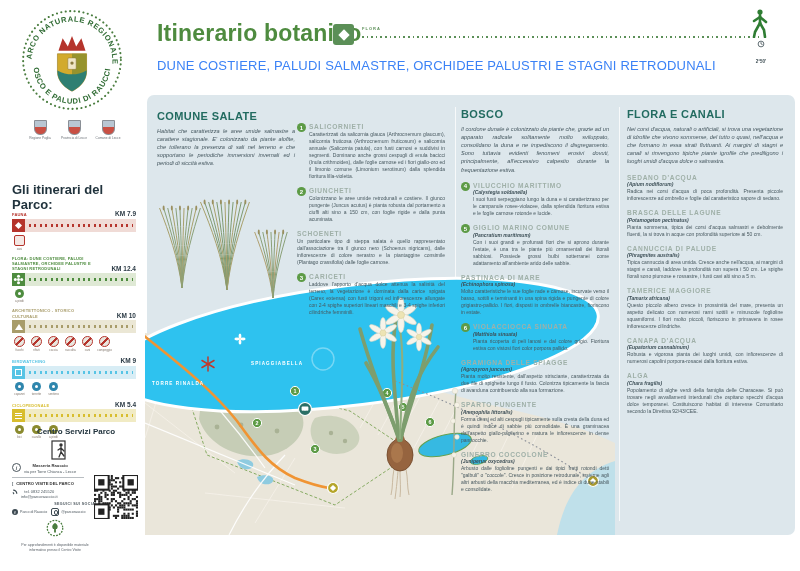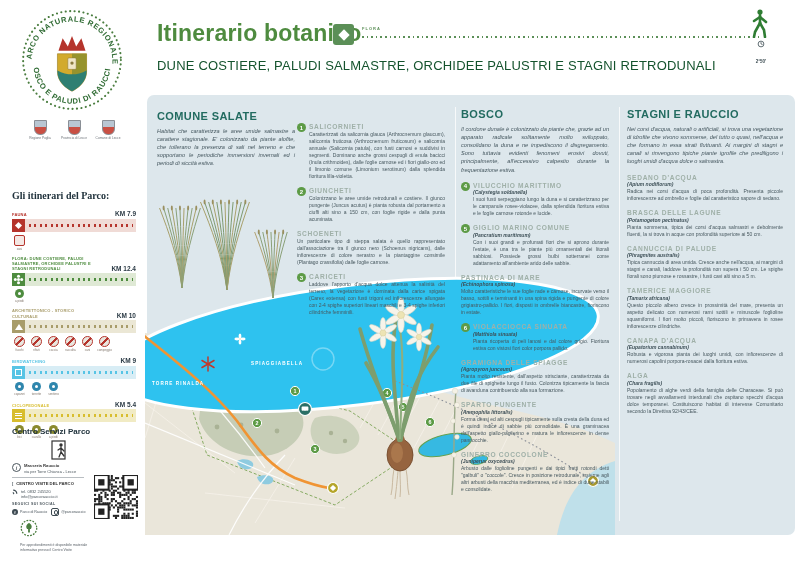--- a/index.html
+++ b/index.html
@@ -9,31 +9,31 @@
   
   #title{position:absolute;left:157px;top:20px;font-size:23px;font-weight:700;color:#4e8b3f;letter-spacing:.2px;}
   #flora-badge{position:absolute;left:333px;top:24px;width:21px;height:21px;background:#5b8f57;border-radius:3px;display:flex;align-items:center;justify-content:center;}
   #flora-badge span{width:8px;height:8px;background:#fff;transform:rotate(45deg);display:block;}
   #flora-label{position:absolute;left:362px;top:26px;font-size:4px;font-weight:bold;color:#5b8f57;letter-spacing:1px;}
   #header-dots{position:absolute;left:362px;top:36px;width:400px;height:2px;background-image:repeating-linear-gradient(90deg,#5b8f57 0 1.6px,transparent 1.6px 4.6px);}
   #walker{position:absolute;left:748px;top:8px;width:24px;height:30px;}
   #duration-wrap{position:absolute;left:744px;top:40px;width:34px;text-align:center;}
   #duration-wrap .clk{display:block;margin:0 auto 1px;}
   #duration{font-size:4.5px;font-weight:bold;color:#3a4a50;}
-  #subtitle{position:absolute;left:157px;top:58px;font-size:13px;font-weight:500;color:#14532d;letter-spacing:.2px;}
+  #subtitle{position:absolute;left:157px;top:58px;font-size:13px;font-weight:500;color:#3b82f6;letter-spacing:.2px;}
 
   
   #sidebar{position:absolute;left:0;top:0;width:147px;height:571px;background:#fff;}
   #logo{position:absolute;left:20px;top:8px;}
   #partner-badges{position:absolute;left:26px;top:120px;width:96px;display:flex;justify-content:space-between;}
   .pbadge{width:28px;display:flex;flex-direction:column;align-items:center;}
   .pbadge .sh{width:11px;height:13px;border-radius:0 0 6px 6px;border:1px solid #8a8f96;background:linear-gradient(180deg,#b9c6d2 50%,#c94f43 50%);}
   .pbadge .lb{font-size:3.2px;color:#6a7076;margin-top:1.5px;text-align:center;line-height:1.2;}
 
-  #it-heading{position:absolute;left:12px;top:190px;font-size:10px;font-weight:700;color:#21333d;font-family:Liberation Serif, serif;}
+  #it-heading{position:absolute;left:12px;top:182px;font-size:13px;font-weight:700;color:#21333d;}
   #itineraries{position:absolute;left:12px;top:210px;width:124px;}
   .it-row{margin-bottom:5px;}
   .it-top{display:flex;justify-content:space-between;align-items:flex-end;margin-bottom:1.5px;}
   .it-label{font-size:4px;font-weight:bold;letter-spacing:.2px;line-height:1.35;text-transform:uppercase;max-width:88px;}
   .it-km{font-size:6.5px;font-weight:bold;color:#2b3a45;white-space:nowrap;}
   .it-bar{height:13px;display:flex;align-items:center;padding-right:3px;}
   .it-ic{width:13px;height:13px;flex:none;display:flex;align-items:center;justify-content:center;margin-right:4px;}
   .it-dots{flex:1;height:3px;}
   .g-diamond{width:5px;height:5px;background:#fff;transform:rotate(45deg);}
   .g-flower{width:3px;height:3px;background:#fff;border-radius:50%;box-shadow:0 -3.2px 0 0 #fff,0 3.2px 0 0 #fff,-3.2px 0 0 0 #fff,3.2px 0 0 0 #fff;}
@@ -275,21 +275,21 @@
               <span class="sub-l">cavallo</span>
             </div>
             <div class="sub">
               <span class="sub-c solid" style="background: rgb(138, 138, 46);"></span>
               <span class="sub-l">a piedi</span>
             </div>
           </div>
         </div>
       </div>
 
-    <div id="services" style="position:absolute;">
+    <div id="services" style="position:absolute;text-align:center;">
       <h3>Centro Servizi Parco</h3>
       <svg id="svc-door" width="20" height="20" viewBox="0 0 20 20">
         <rect x="2" y="1" width="13" height="18" fill="none" stroke="#333" stroke-width="1.2"></rect>
         <circle cx="11" cy="5" r="1.7" fill="#333"></circle>
         <path d="M11,7 L11,12 M11,8 L8,10 M11,8 L14,11 M11,12 L9,17 M11,12 L14,16" stroke="#333" stroke-width="1.3" stroke-linecap="round" fill="none"></path>
       </svg>
       <div class="svc-row">
         <span class="ic-i">i</span>
         <div class="txt"><b>Masseria Rauccio</b><br>
         <span>via per Torre Chianca - Lecce</span></div>
@@ -558,21 +558,21 @@
             <div class="sp-body">
               <h4 class="sp-name">GINEPRO COCCOLONE</h4>
               <div class="sp-latin">(Juniperus oxycedrus)</div>
               <p class="sp-text">Arbusto dalle foglioline pungenti e dai tipici frutti rotondi detti "galbuli" o "coccole". Cresce in posizione retrodunale, insieme agli altri arbusti della macchia mediterranea, ed è indice di dune stabili e consolidate.</p>
             </div>
           </div>
         </div>
     </div>
 
     <div class="col" id="col-stagni">
-      <h2>STAGNI E RAUCCIO</h2>
+      <h2>FLORA E CANALI</h2>
       <p class="intro">Nei corsi d'acqua, naturali o artificiali, si trova una vegetazione di idrofite che vivono sommerse, del tutto o quasi, nell'acqua e che formano in essa strati fluttuanti. Ai margini di stagni e canali si rinvengono tipiche piante igrofile che prediligono i luoghi umidi d'acqua dolce o salmastra.</p>
       <div>
           <div class="sp">
             <div class="sp-body">
               <h4 class="sp-name">SEDANO D'ACQUA</h4>
               <div class="sp-latin">(Apium nodiflorum)</div>
               <p class="sp-text">Radica nei corsi d'acqua di poca profondità. Presenta piccole infiorescenze ad ombrello e foglie dal caratteristico sapore di sedano.</p>
             </div>
           </div>
           <div class="sp">

